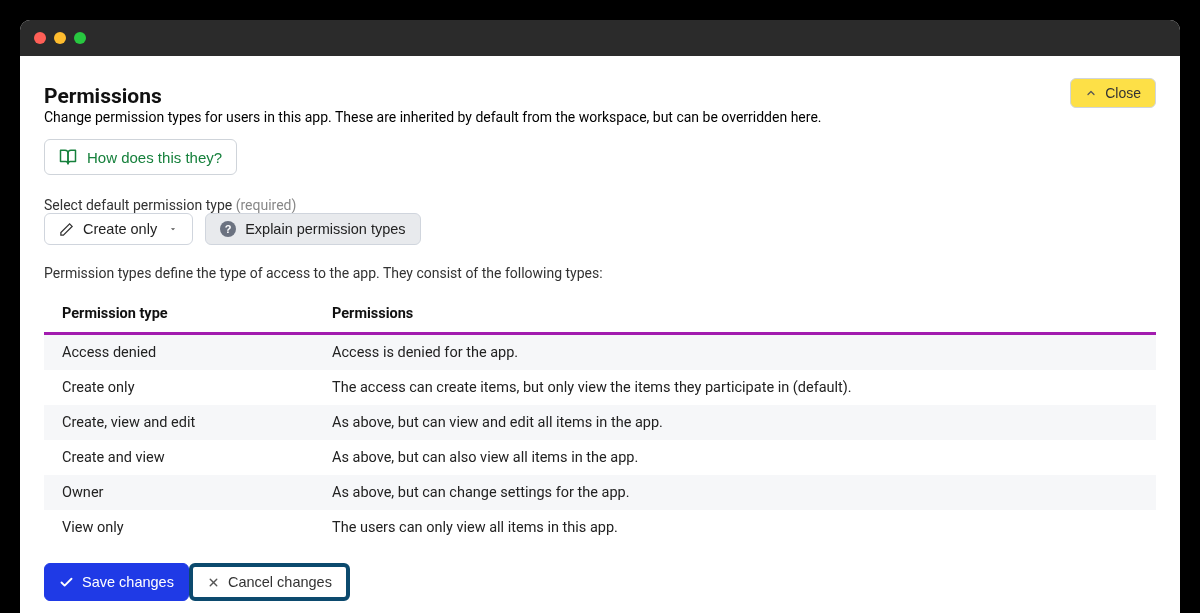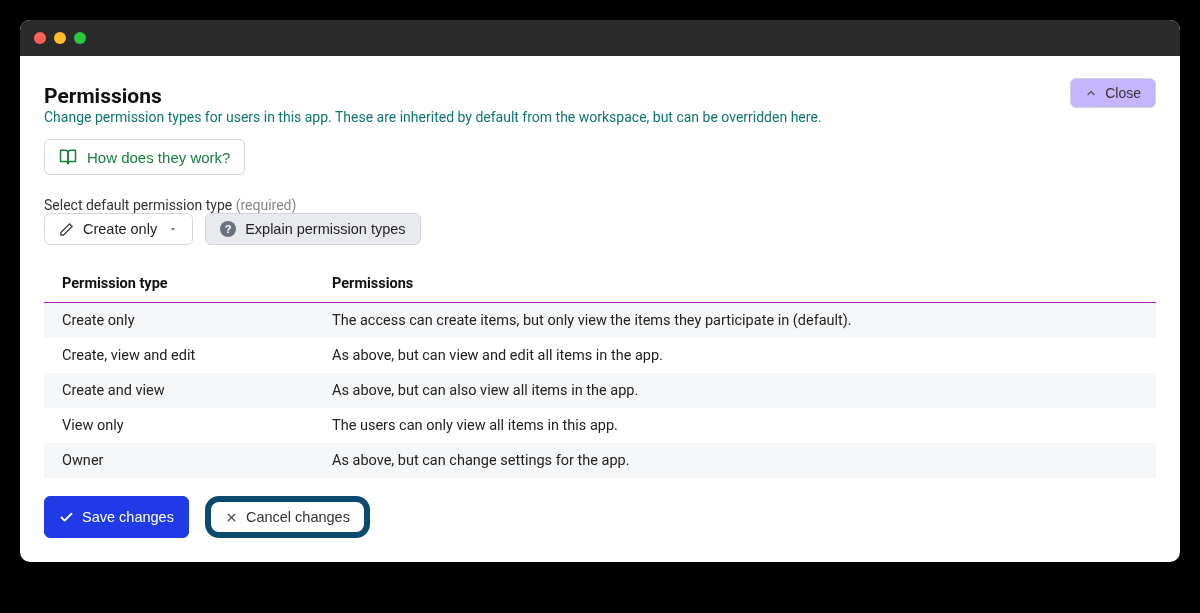--- a/index.html
+++ b/index.html
@@ -40,34 +40,34 @@
       align-items: flex-end;
       margin-bottom: 1px;
     }
     h1 {
       font-size: 21px;
       font-weight: 700;
       color: #111;
     }
     .close-btn {
       border: 1px solid #d0d5dd;
-      background: #c4b5fd;
+      background: #fde047;
       border-radius: 6px;
       padding: 6px 14px;
       font-size: 14px;
       color: #333;
       display: inline-flex;
       align-items: center;
       gap: 8px;
       cursor: pointer;
     }
     .close-btn svg { width: 12px; height: 12px; }
     .subtitle {
       font-size: 14px;
-      color: #0f766e;
+      color: #000000;
       margin-bottom: 14px;
     }
     .info-btn {
       border: 1px solid #cfd4da;
       background: #fff;
       border-radius: 6px;
       padding: 8px 14px;
       font-size: 15px;
       color: #16803c;
       display: inline-flex;
@@ -117,51 +117,51 @@
       width: 100%;
       border-collapse: collapse;
       font-size: 14.5px;
       margin-bottom: 18px;
     }
     th {
       text-align: left;
       font-weight: 700;
       padding: 10px 18px;
       color: #111;
-      border-bottom: 1px solid #a21caf;
+      border-bottom: 3px solid #a21caf;
     }
     td {
       padding: 9px 18px;
       color: #222;
     }
     tbody tr:nth-child(odd) { background: #f6f7f9; }
     tbody tr:nth-child(even) { background: #fff; }
     th:first-child, td:first-child { width: 270px; }
     .footer-row {
       display: flex;
-      gap: 16px;
+      gap: 0;
     }
     .btn-primary {
       background: #1f3ae6;
       border: 1px solid #1f3ae6;
       color: #fff;
       border-radius: 6px;
       padding: 7px 14px;
       font-size: 14.5px;
       display: inline-flex;
       align-items: center;
       gap: 8px;
       cursor: pointer;
     }
     .btn-primary svg { width: 15px; height: 15px; stroke: #fff; }
     .btn-secondary {
       background: #fff;
-      border: 6px solid #0c4a6e;
-      color: #333;
-      border-radius: 14px;
+      border: 4px solid #0c4a6e;
+      color: #333;
+      border-radius: 6px;
       padding: 7px 14px;
       font-size: 14.5px;
       display: inline-flex;
       align-items: center;
       gap: 8px;
       cursor: pointer;
     }
     .btn-secondary svg { width: 13px; height: 13px; stroke: #555; }
     .pencil { stroke: #333; fill: none; stroke-width: 2; }
   </style>
@@ -186,21 +186,21 @@
       </button>
     </div>
 
     <p class="subtitle">Change permission types for users in this app. These are inherited by default from the workspace, but can be overridden here.</p>
 
     <button class="info-btn">
       <svg viewBox="0 0 24 24" fill="none" stroke-width="2" stroke-linecap="round" stroke-linejoin="round">
           <path d="M2 3h6a4 4 0 0 1 4 4v14a3 3 0 0 0-3-3H2z"></path>
           <path d="M22 3h-6a4 4 0 0 0-4 4v14a3 3 0 0 1 3-3h7z"></path>
         </svg>
-      <span>How does they work?</span>
+      <span>How does this they?</span>
     </button>
 
     <div class="label-row">
       <span>Select default permission type</span>
       <span class="required">(required)</span>
     </div>
 
     <div class="btn-row">
       <button class="btn">
         <svg class="pencil" viewBox="0 0 24 24">
@@ -210,48 +210,53 @@
         <svg class="chev" viewBox="0 0 24 24" fill="#555">
             <path d="M7 10l5 5 5-5z"></path>
           </svg>
       </button>
       <button class="btn active">
         <span class="help-circle">?</span>
         <span>Explain permission types</span>
       </button>
     </div>
 
+    <p class="desc">Permission types define the type of access to the app. They consist of the following types:</p>
 
     <table>
       <thead>
         <tr>
           <th>Permission type</th>
           <th>Permissions</th>
         </tr>
       </thead>
       <tbody>
         <tr>
+            <td>Access denied</td>
+            <td>Access is denied for the app.</td>
+          </tr>
+        <tr>
             <td>Create only</td>
             <td>The access can create items, but only view the items they participate in (default).</td>
           </tr>
         <tr>
             <td>Create, view and edit</td>
             <td>As above, but can view and edit all items in the app.</td>
           </tr>
         <tr>
             <td>Create and view</td>
             <td>As above, but can also view all items in the app.</td>
           </tr>
         <tr>
+            <td>Owner</td>
+            <td>As above, but can change settings for the app.</td>
+          </tr>
+        <tr>
             <td>View only</td>
             <td>The users can only view all items in this app.</td>
-          </tr>
-        <tr>
-            <td>Owner</td>
-            <td>As above, but can change settings for the app.</td>
           </tr>
       </tbody>
     </table>
 
     <div class="footer-row">
       <button class="btn-primary">
         <svg viewBox="0 0 24 24" fill="none" stroke-width="3" stroke-linecap="round" stroke-linejoin="round">
             <polyline points="20 6 9 17 4 12"></polyline>
           </svg>
         <span>Save changes</span>

